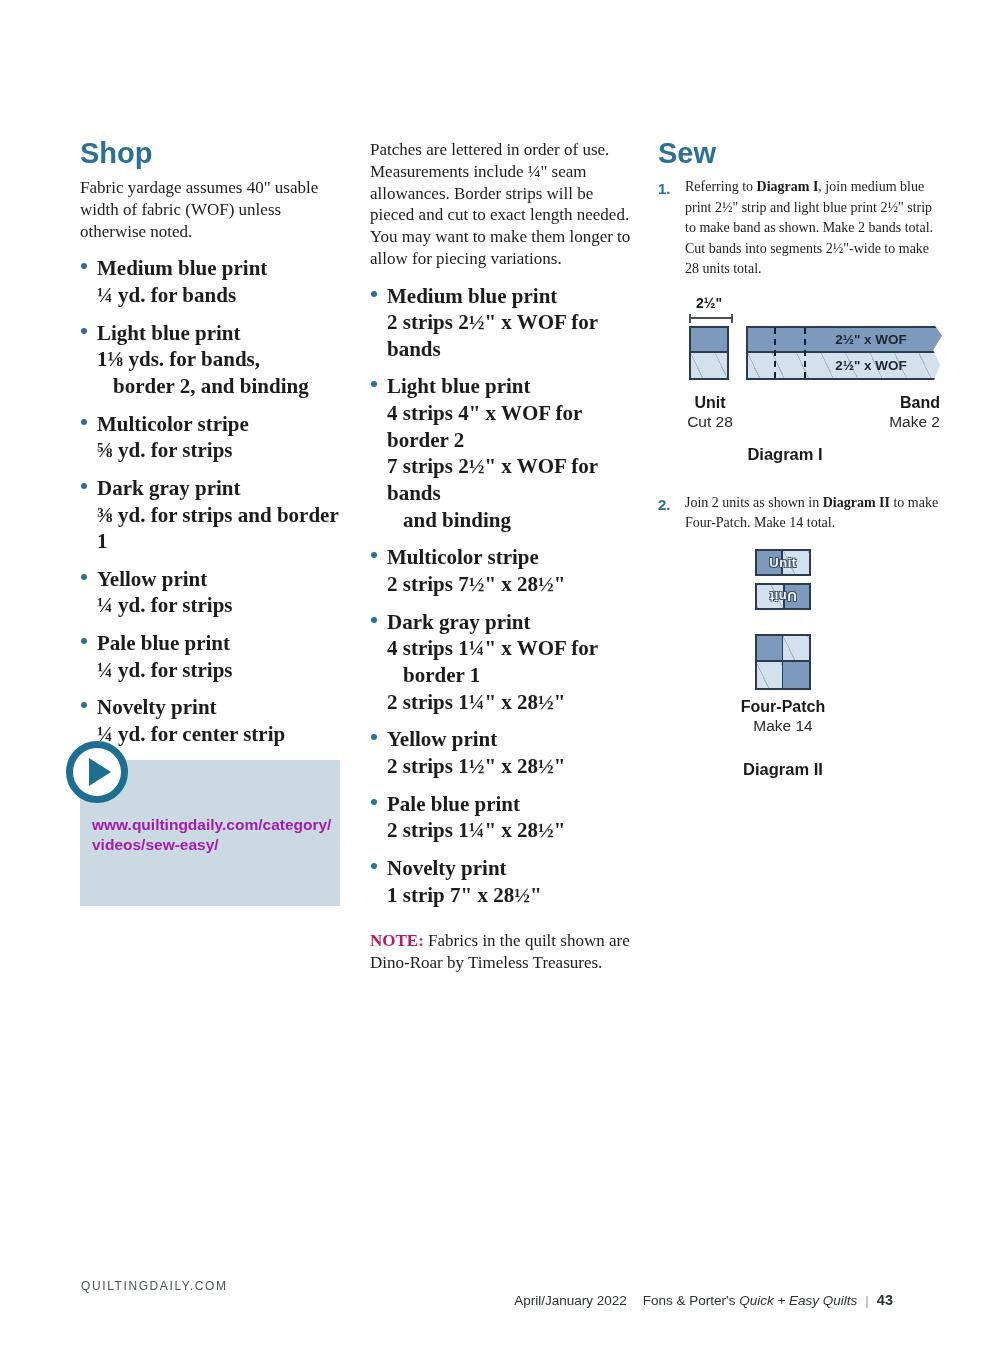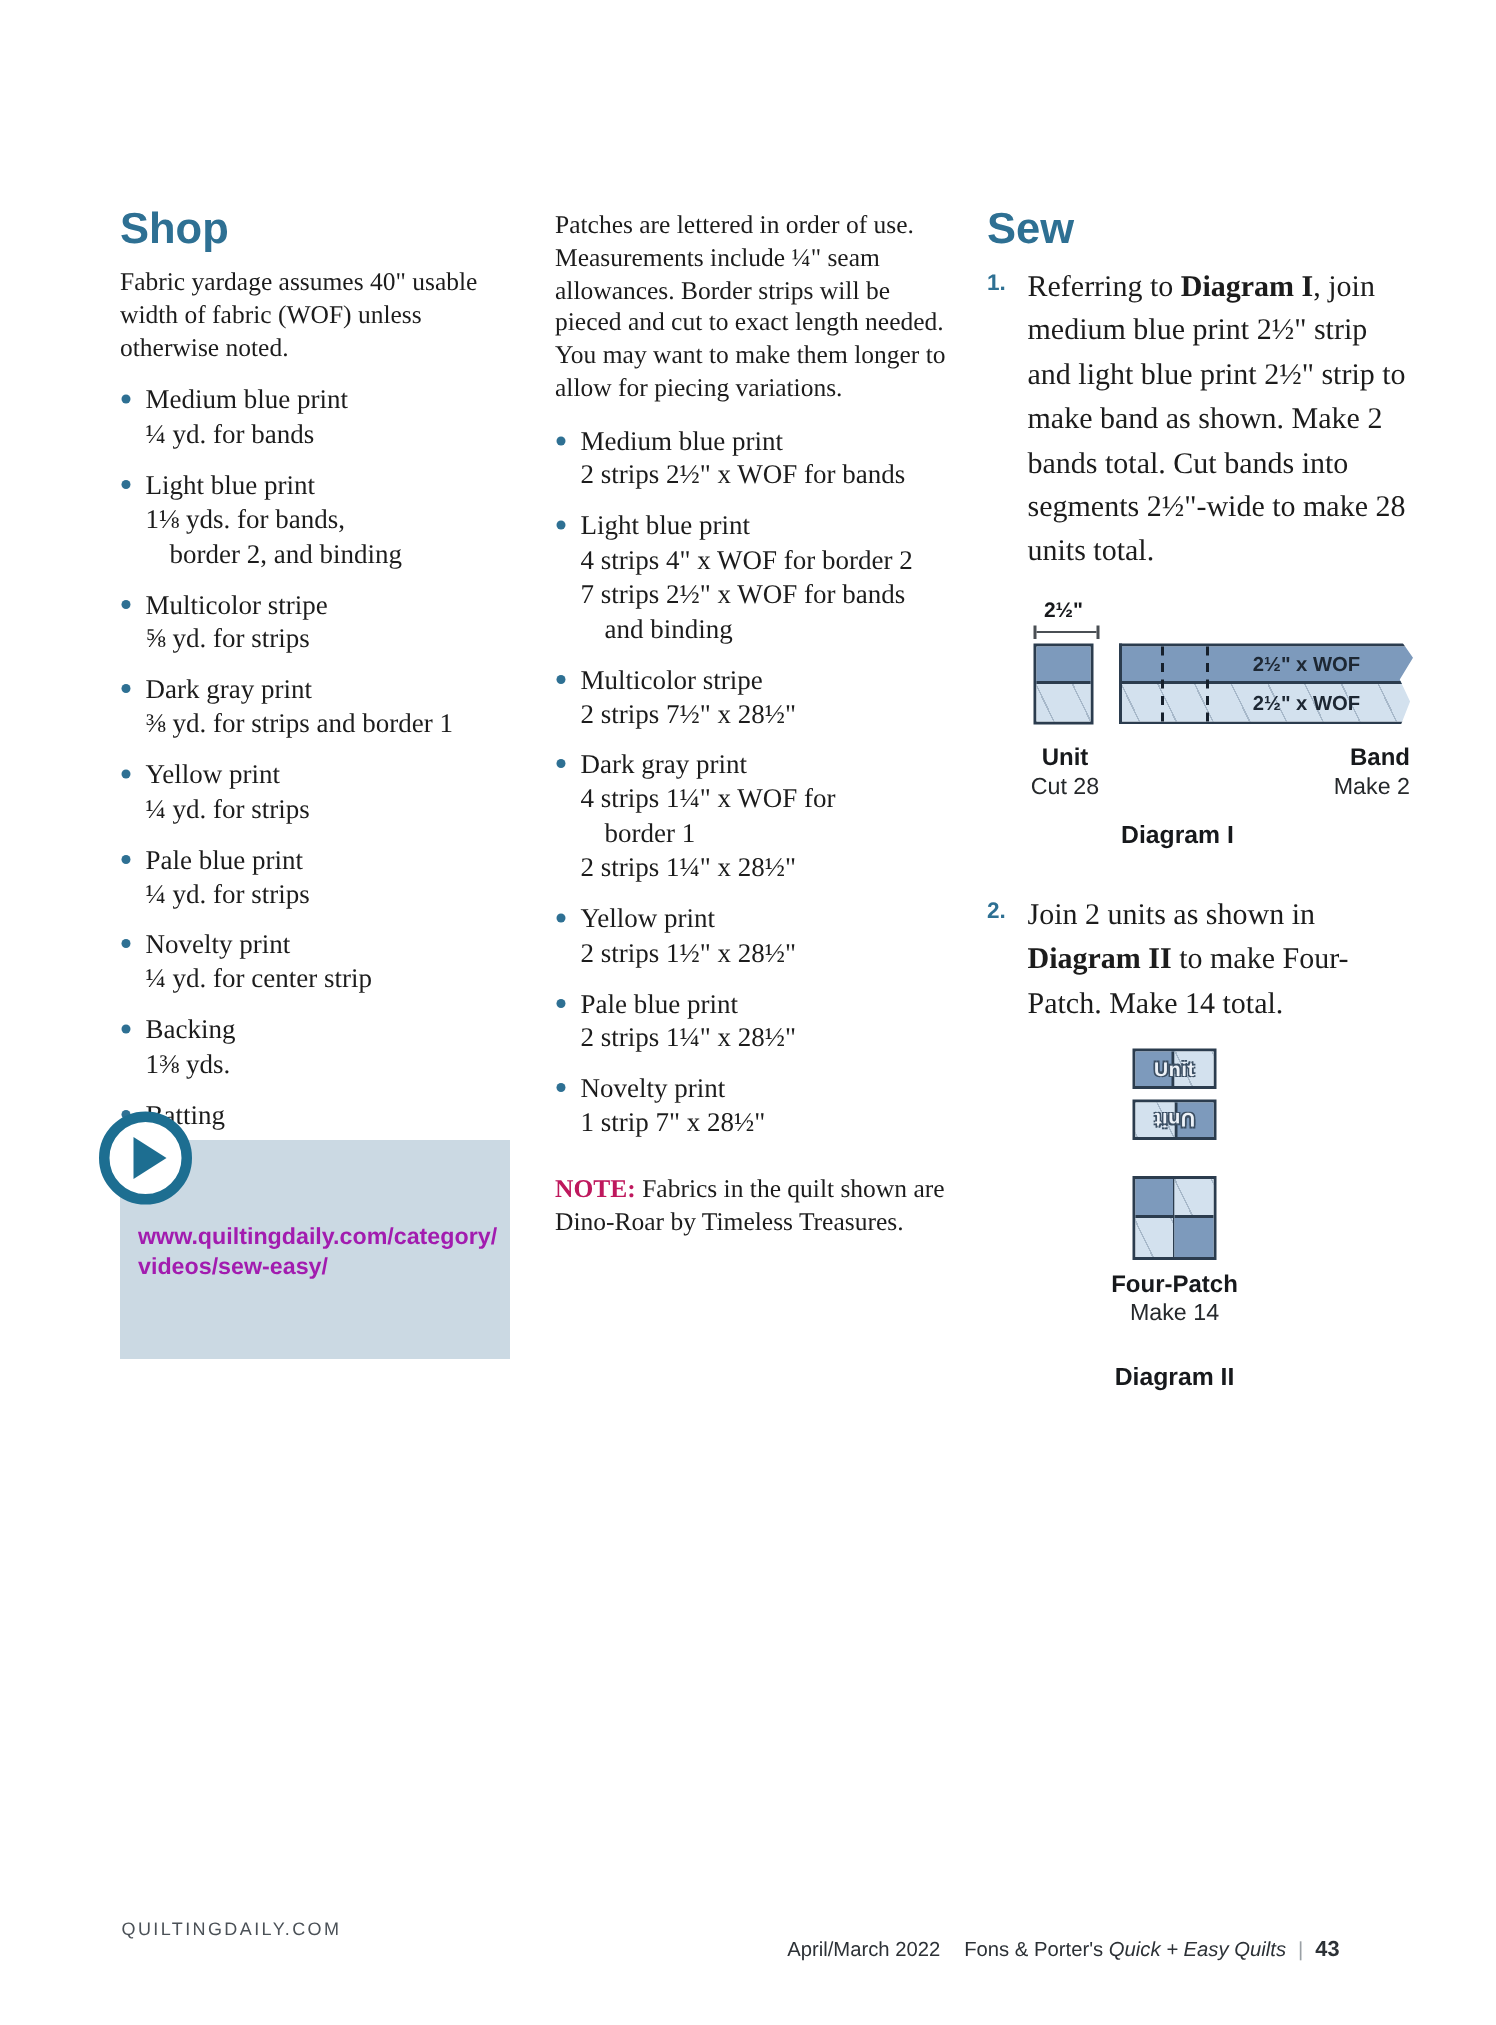--- a/index.html
+++ b/index.html
@@ -11,21 +11,21 @@
   .col-shop { left:80px;  width:263px; }
   .col-cut  { left:370px; width:270px; }
   .col-sew  { left:658px; width:284px; }
 
   .section-title { font-family:"Liberation Sans", sans-serif; font-weight:700;
                    color:#2e7093; font-size:29px; line-height:1; margin:0 0 9px; }
 
   .intro { font-size:17px; line-height:1.28; margin:0 0 13px; }
 
   .bullet-item { position:relative; padding-left:17px; margin:0 0 11px;
-                 font-size:18px; line-height:1.27; }
+                 font-size:21px; line-height:1.27;font-weight:bold; }
   .bullet-item::before { content:""; position:absolute; left:1px; top:8px;
                  width:6px; height:6px; border-radius:50%; background:#2e7093; }
   .item-line.indent { padding-left:16px; }
 
   
   .callout { position:absolute; left:80px; top:760px; width:260px; min-height:146px;
              background:#cbd9e3; padding:15px 12px 16px 12px; box-sizing:border-box;
              font-family:"Liberation Sans", sans-serif; color:#565f67;
              font-size:14.5px; line-height:1.33; }
   .play-badge { position:absolute; left:-14px; top:-19px; width:48px; height:48px;
@@ -35,21 +35,21 @@
              border-left:22px solid #1d6e91; }
   .play-spacer { float:left; width:60px; height:40px; }
   .callout p { margin:0; }
   .callout .url-line { font-weight:700; color:#a21caf; font-size:15.5px; line-height:1.3; }
   .callout .url-block { margin-top:12px; clear:none; }
 
   
   .step { display:flex; margin:0 0 15px; }
   .step-num { font-family:"Liberation Sans", sans-serif; font-weight:700; color:#2e7093;
               font-size:15px; width:27px; flex:none; padding-top:3px; }
-  .step-text { font-size:20px; line-height:1.47; }
+  .step-text { font-size:14px; line-height:1.47; }
   .step-text b { font-weight:700; }
 
   
   .mb  { background:#7d9abc; }
   .lbg { background:#d3e1ee; }
   .tex { background-image:repeating-linear-gradient(64deg, transparent 0 10px,
            rgba(96,118,142,.38) 10px 11px, transparent 11px 22px); }
   .diag-label-bold { font-family:"Liberation Sans",sans-serif; font-weight:700;
                      font-size:16px; color:#17191c; line-height:1.2; }
   .diag-label      { font-family:"Liberation Sans",sans-serif; font-size:15.5px;
@@ -270,16 +270,16 @@
         <div class="br mb"></div>
       </div>
       <div class="diag-label-bold">Four-Patch</div>
       <div class="diag-label">Make 14</div>
       <div class="d2-caption diag-caption">Diagram II</div>
     </div>
   </div>
 
   <div class="footer-left">QUILTINGDAILY.COM</div>
   <div class="footer-right">
-    <span class="issue">April/March 2022</span><span>Fons &amp; Porter's </span><span class="mag-title">Quick + Easy Quilts</span><span class="sep">|</span><span class="pagenum">43</span>
+    <span class="issue">April/January 2022</span><span>Fons &amp; Porter's </span><span class="mag-title">Quick + Easy Quilts</span><span class="sep">|</span><span class="pagenum">43</span>
   </div>
 
 </div>
 
 </body></html>

